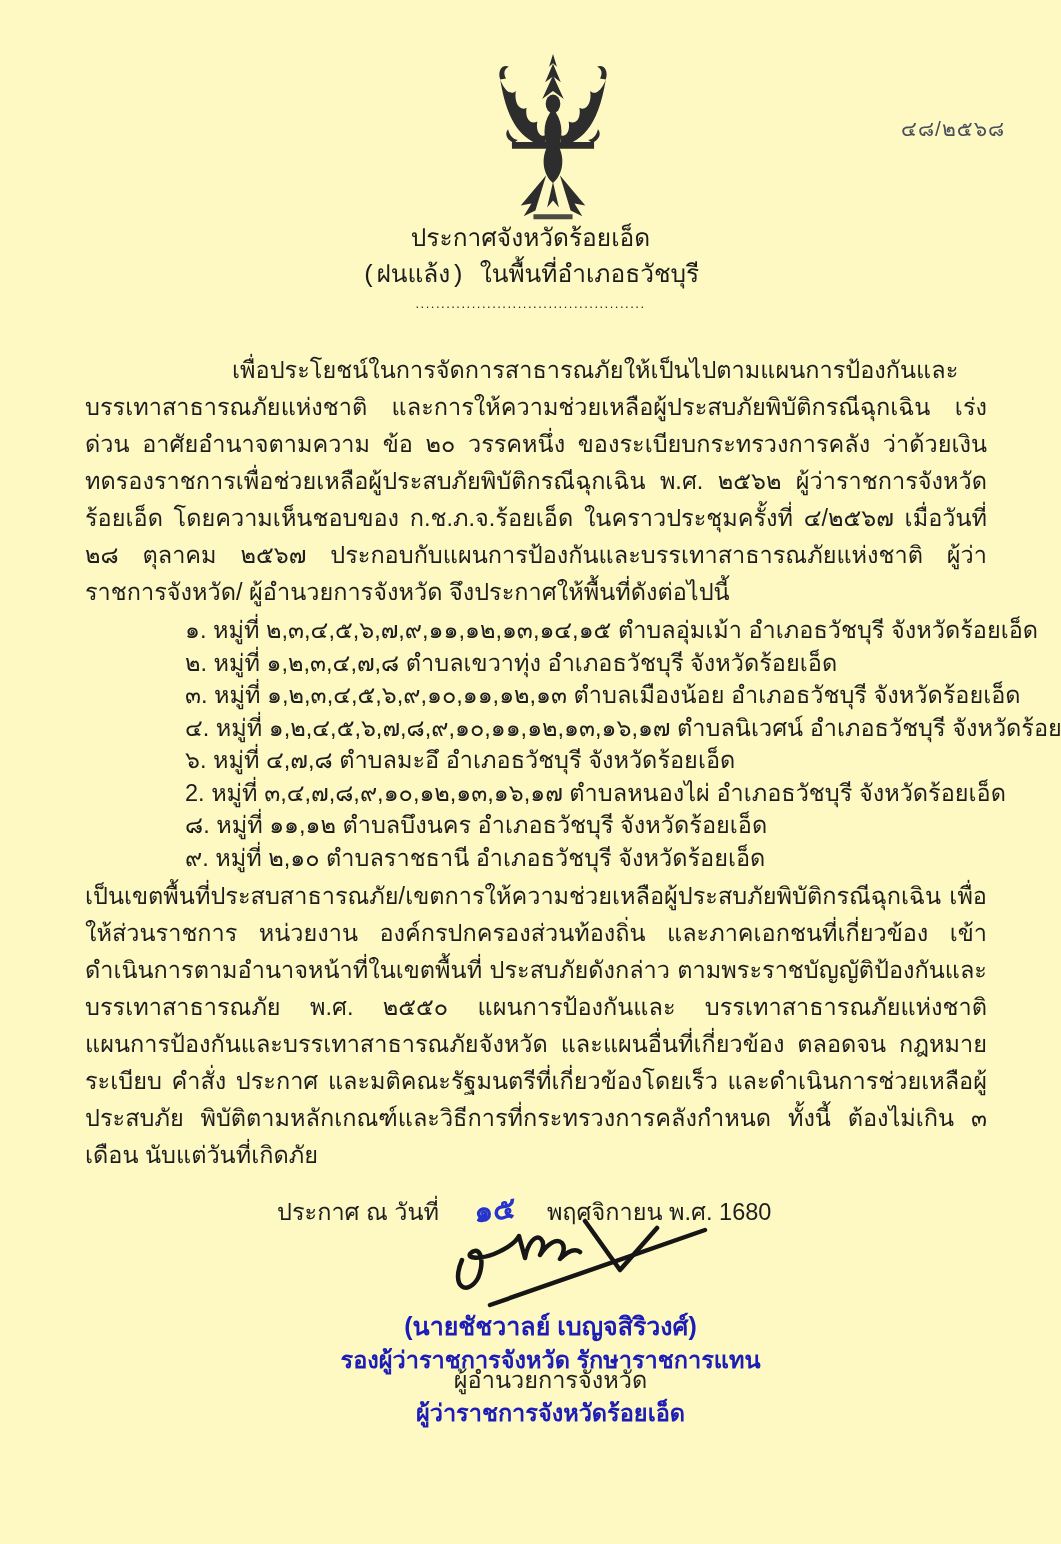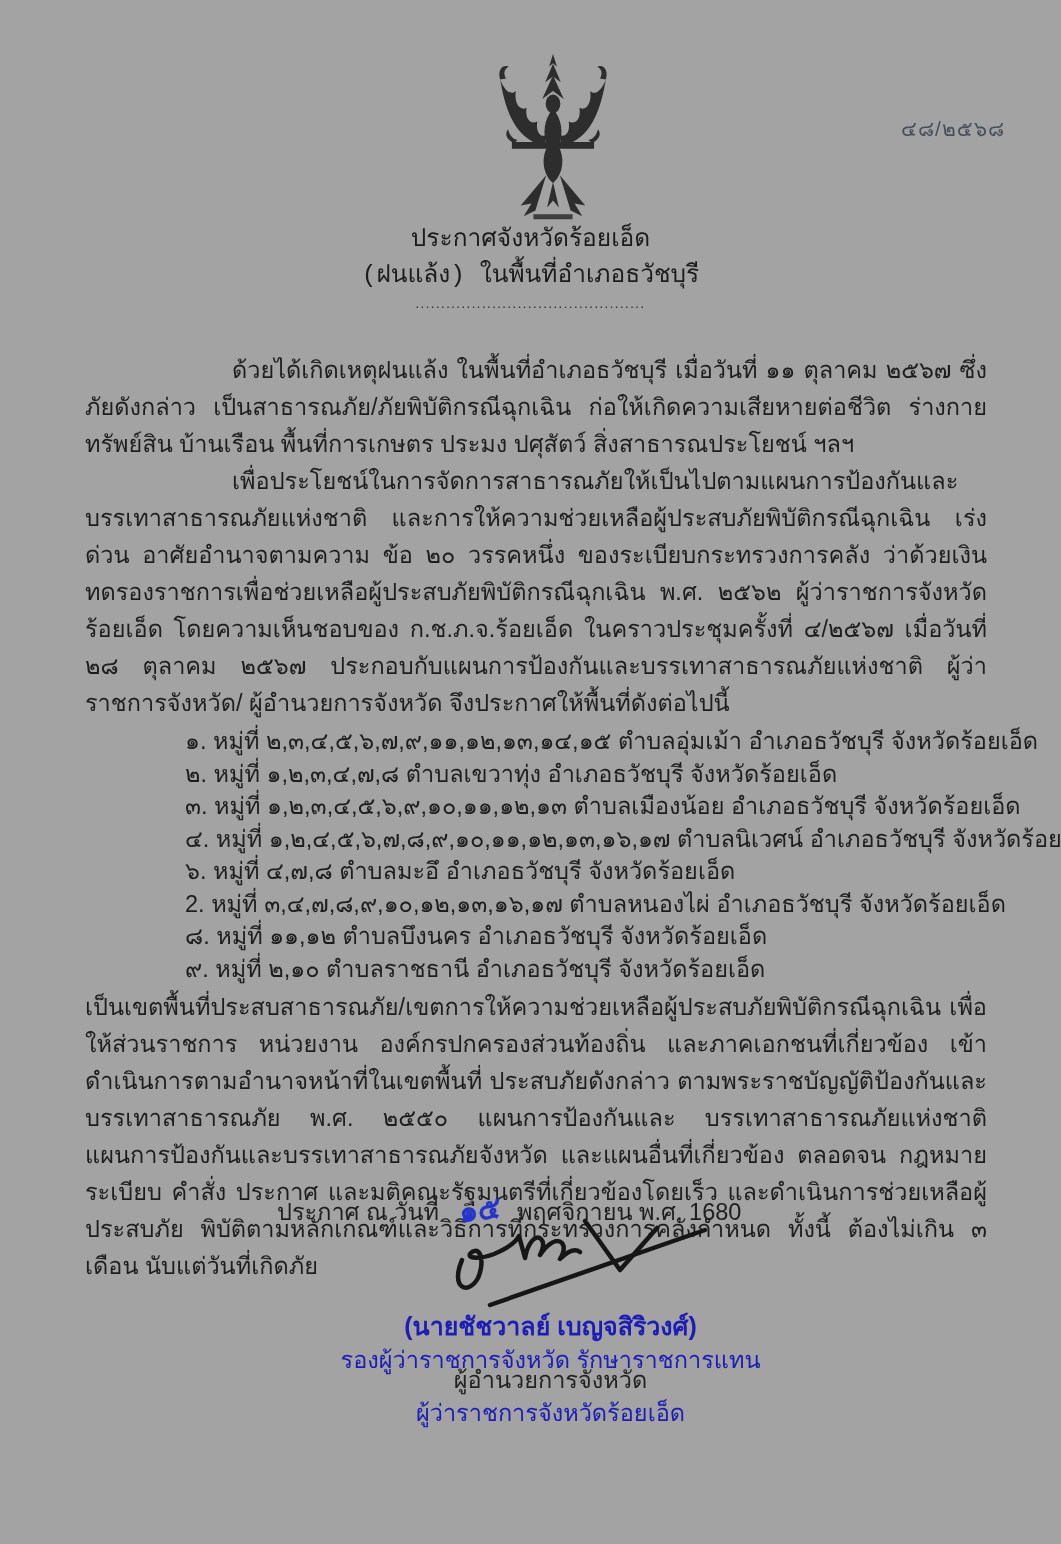--- a/index.html
+++ b/index.html
@@ -3,21 +3,21 @@
 <meta charset="utf-8">
 <style>
   * { margin: 0; padding: 0; box-sizing: border-box; }
   html, body { background: #e8e8e8; }
   body { font-family: "Liberation Sans", "DejaVu Sans", sans-serif; }
   .page {
     position: relative;
     width: 1061px;
     height: 1544px;
     margin: 0 auto;
-    background: #a3a3a3;
+    background: #fef9c3;
     color: #1f1f1f;
     overflow: hidden;
   }
   .ref-number {
     position: absolute;
     left: 901px;
     top: 112px;
     font-size: 21px;
     color: #4a4f5b;
     letter-spacing: 1px;
@@ -60,20 +60,21 @@
   .closing { text-indent: 0; }
   .date-line {
     position: absolute;
     left: 277px;
     top: 1186px;
     font-size: 23.5px;
     color: #1e1e1e;
     display: flex;
     align-items: baseline;
     white-space: nowrap;
+    gap: 15px;
   }
   .date-line .hand-day {
     color: #2535cb;
     font-size: 30px;
     margin: 0 16px 0 20px;
     transform: rotate(-7deg) skewX(-4deg);
     display: inline-block;
     font-weight: bold;
   }
   .sig-svg {
@@ -91,21 +92,21 @@
     text-align: center;
   }
   .signer-name {
     color: #1c1cb6;
     font-weight: bold;
     font-size: 25px;
     line-height: 36px;
   }
   .signer-title {
     color: #1c1cb6;
-    font-weight: normal;
+    font-weight: bold;
     font-size: 23.5px;
     line-height: 33px;
   }
   .signer-title.plain {
     color: #232323;
     font-weight: normal;
     margin-top: -13px;
   }
 </style>
 </head>
@@ -149,21 +150,20 @@
     </g>
   </svg>
 
   <div class="title-block">
     <div class="title-line">ประกาศจังหวัดร้อยเอ็ด</div>
     <div class="title-line">(ฝนแล้ง) ในพื้นที่อำเภอธวัชบุรี</div>
     <div class="dots">.............................................</div>
   </div>
 
   <div class="body-text">
-    <div class="para">ด้วยได้เกิดเหตุฝนแล้ง ในพื้นที่อำเภอธวัชบุรี เมื่อวันที่ ๑๑ ตุลาคม ๒๕๖๗ ซึ่งภัยดังกล่าว เป็นสาธารณภัย/ภัยพิบัติกรณีฉุกเฉิน ก่อให้เกิดความเสียหายต่อชีวิต ร่างกาย ทรัพย์สิน บ้านเรือน พื้นที่การเกษตร ประมง ปศุสัตว์ สิ่งสาธารณประโยชน์ ฯลฯ</div>
     <div class="para">เพื่อประโยชน์ในการจัดการสาธารณภัยให้เป็นไปตามแผนการป้องกันและบรรเทาสาธารณภัยแห่งชาติ และการให้ความช่วยเหลือผู้ประสบภัยพิบัติกรณีฉุกเฉิน เร่งด่วน อาศัยอำนาจตามความ ข้อ ๒๐ วรรคหนึ่ง ของระเบียบกระทรวงการคลัง ว่าด้วยเงินทดรองราชการเพื่อช่วยเหลือผู้ประสบภัยพิบัติกรณีฉุกเฉิน พ.ศ. ๒๕๖๒ ผู้ว่าราชการจังหวัดร้อยเอ็ด โดยความเห็นชอบของ ก.ช.ภ.จ.ร้อยเอ็ด ในคราวประชุมครั้งที่ ๔/๒๕๖๗ เมื่อวันที่ ๒๘ ตุลาคม ๒๕๖๗ ประกอบกับแผนการป้องกันและบรรเทาสาธารณภัยแห่งชาติ ผู้ว่าราชการจังหวัด/ ผู้อำนวยการจังหวัด จึงประกาศให้พื้นที่ดังต่อไปนี้</div>
     <div class="hamlet-list">
       <div class="li">๑. หมู่ที่ ๒,๓,๔,๕,๖,๗,๙,๑๑,๑๒,๑๓,๑๔,๑๕ ตำบลอุ่มเม้า อำเภอธวัชบุรี จังหวัดร้อยเอ็ด</div>
       <div class="li">๒. หมู่ที่ ๑,๒,๓,๔,๗,๘ ตำบลเขวาทุ่ง อำเภอธวัชบุรี จังหวัดร้อยเอ็ด</div>
       <div class="li">๓. หมู่ที่ ๑,๒,๓,๔,๕,๖,๙,๑๐,๑๑,๑๒,๑๓ ตำบลเมืองน้อย อำเภอธวัชบุรี จังหวัดร้อยเอ็ด</div>
       <div class="li">๔. หมู่ที่ ๑,๒,๔,๕,๖,๗,๘,๙,๑๐,๑๑,๑๒,๑๓,๑๖,๑๗ ตำบลนิเวศน์ อำเภอธวัชบุรี จังหวัดร้อยเอ็ด</div>
       <div class="li">๖. หมู่ที่ ๔,๗,๘ ตำบลมะอึ อำเภอธวัชบุรี จังหวัดร้อยเอ็ด</div>
       <div class="li">2. หมู่ที่ ๓,๔,๗,๘,๙,๑๐,๑๒,๑๓,๑๖,๑๗ ตำบลหนองไผ่ อำเภอธวัชบุรี จังหวัดร้อยเอ็ด</div>
       <div class="li">๘. หมู่ที่ ๑๑,๑๒ ตำบลบึงนคร อำเภอธวัชบุรี จังหวัดร้อยเอ็ด</div>
       <div class="li">๙. หมู่ที่ ๒,๑๐ ตำบลราชธานี อำเภอธวัชบุรี จังหวัดร้อยเอ็ด</div>

